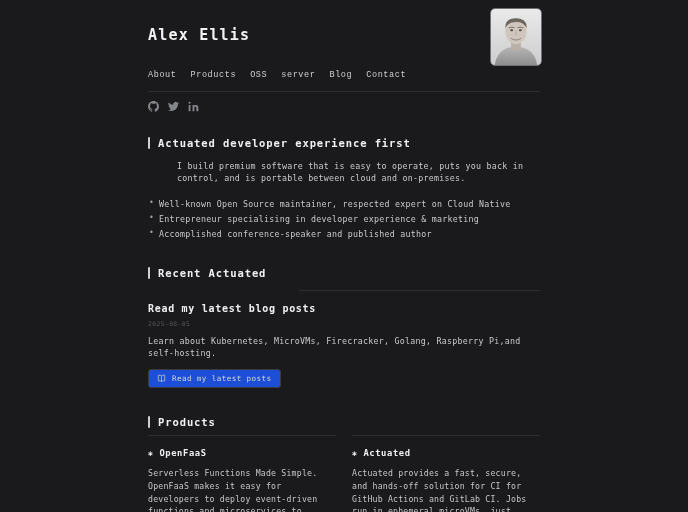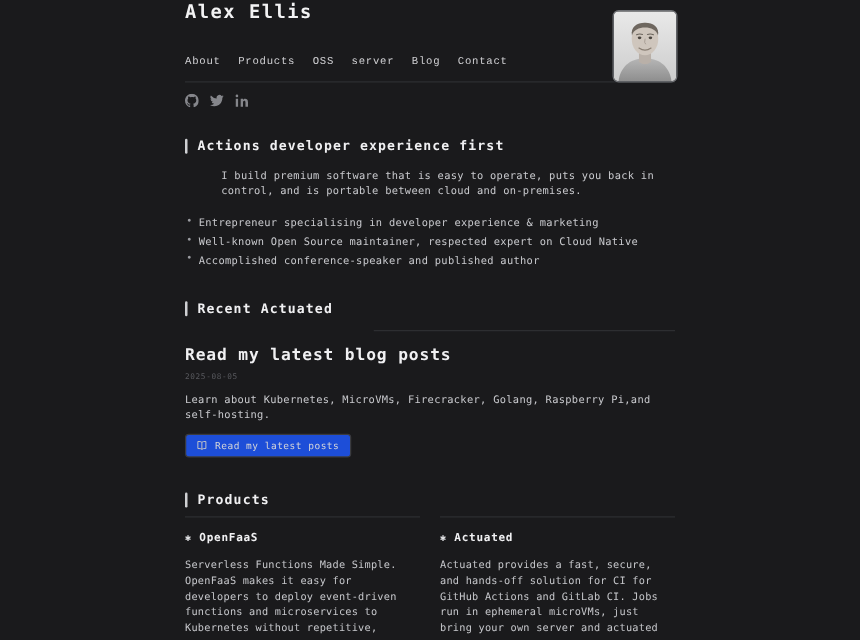--- a/index.html
+++ b/index.html
@@ -26,20 +26,21 @@
   .container {
     position: absolute;
     left: 148px;
     top: 0;
     width: 392px;
   }
 
   
   .header {
     position: relative;
+    padding-top: 26px;
   }
 
   .site-title {
     font-size: 15px;
     font-weight: bold;
     letter-spacing: 1.2px;
     color: #f2f2f3;
   }
 
   .avatar {
@@ -150,21 +151,21 @@
 
   .writing-rule {
     height: 1px;
     background: #2d2e31;
     margin-top: 11px;
     margin-left: 151px;
   }
 
   .post { margin-top: 12px; }
   .post h3 {
-    font-size: 13px;
+    font-size: 10px;
     font-weight: bold;
     letter-spacing: 0.7px;
     color: #f0f0f2;
   }
   .post .date {
     margin-top: 6px;
     font-size: 6.2px;
     letter-spacing: 0.5px;
     color: #58595e;
   }
@@ -305,28 +306,28 @@
           <svg viewBox="0 0 16 16">
               <path d="M3.6 5.9H.9V15h2.7V5.9zM2.25 1A1.55 1.55 0 1 0 2.25 4.1 1.55 1.55 0 0 0 2.25 1zM15.1 9.77c0-2.6-1.39-3.81-3.24-3.81-1.5 0-2.17.82-2.54 1.4V5.9H6.62c.04.76 0 9.1 0 9.1h2.7V9.92c0-.24.02-.49.09-.66.2-.49.64-.99 1.39-.99.98 0 1.37.75 1.37 1.84V15h2.93V9.77z"></path>
             </svg>
         </a>
       </div>
     </div>
 
     <div class="hero">
       <div class="sec-head">
         <span class="bar"></span>
-        <h2>Actions developer experience first</h2>
+        <h2>Actuated developer experience first</h2>
       </div>
 
       <p class="body">I build premium software that is easy to operate, puts you back in control, and is portable between cloud and on-premises.</p>
 
       <ul class="points">
+        <li>Well-known Open Source maintainer, respected expert on Cloud Native</li>
         <li>Entrepreneur specialising in developer experience &amp; marketing</li>
-        <li>Well-known Open Source maintainer, respected expert on Cloud Native</li>
         <li>Accomplished conference-speaker and published author</li>
       </ul>
     </div>
 
     <div class="writing">
       <div class="sec-head">
         <span class="bar"></span>
         <h2>Recent Actuated</h2>
       </div>
 

